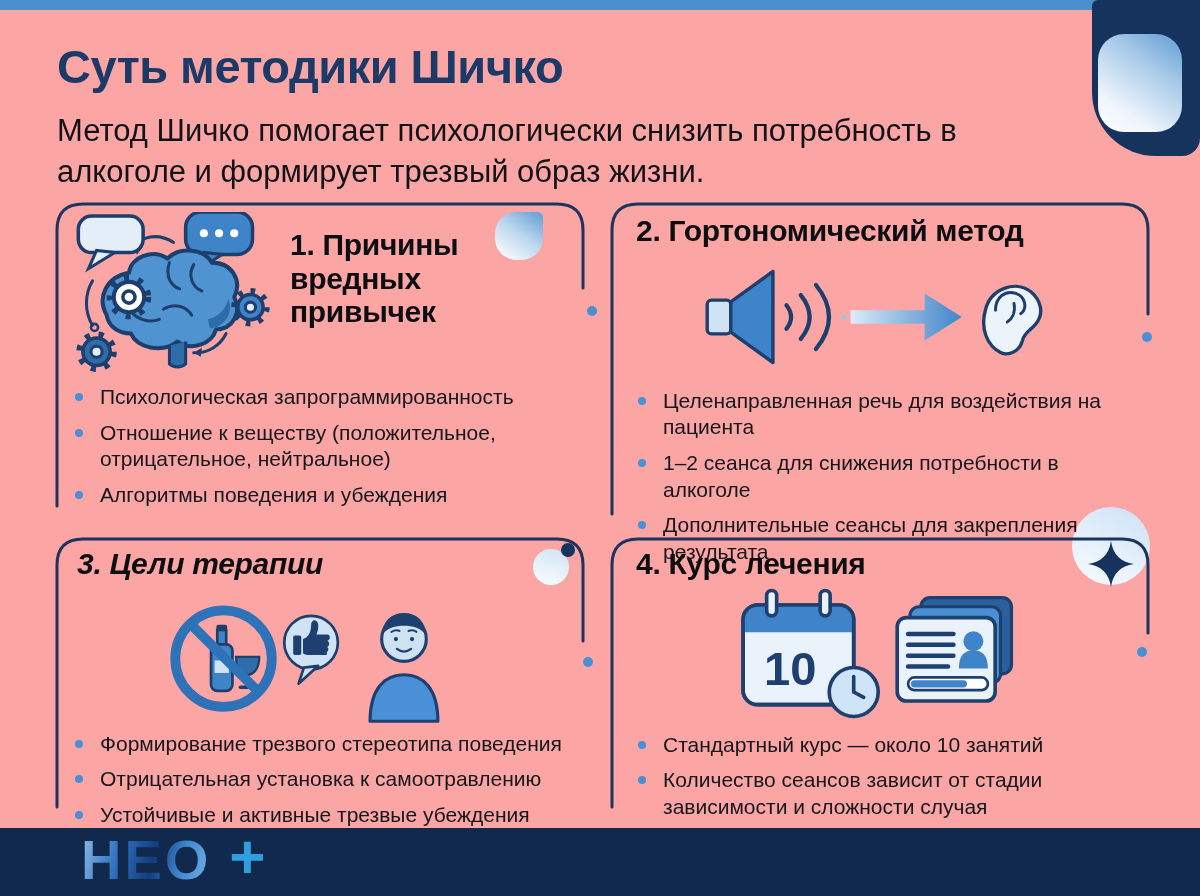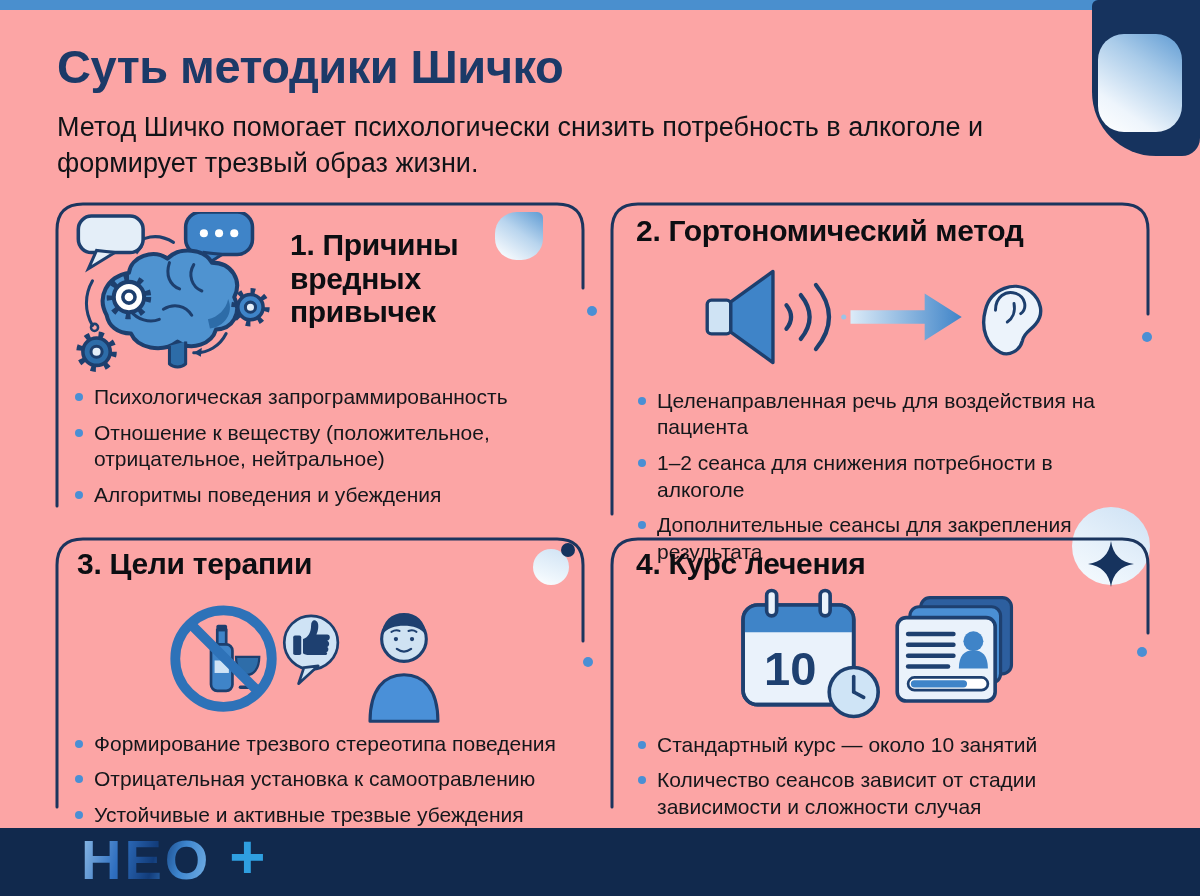--- a/index.html
+++ b/index.html
@@ -9,49 +9,49 @@
   }
   
   .topbar{position:absolute;left:0;top:0;width:1200px;height:10px;background:#4a8fce;}
   .corner-blob{position:absolute;right:0;top:0;width:108px;height:156px;background:#16335e;
     border-radius:6px 0 18px 64px;z-index:2;}
   .corner-square{position:absolute;left:1098px;top:34px;width:84px;height:98px;border-radius:26px;
     background:linear-gradient(215deg,#5f9bd3 0%,#a9cbe9 35%,#eef5fc 75%,#ffffff 100%);z-index:3;}
   
   .page-title{position:absolute;left:57px;top:42px;margin:0;font-size:47px;line-height:1.05;
     font-weight:800;color:#1c3a68;letter-spacing:-0.5px;}
-  .page-subtitle{position:absolute;left:57px;top:110px;margin:0;width:1030px;font-size:27px;
+  .page-subtitle{position:absolute;left:57px;top:110px;margin:0;width:1030px;font-size:31px;
     line-height:1.33;color:#101317;font-weight:400;}
   
   .card{position:absolute;overflow:visible;}
   .card .border-svg{position:absolute;left:0;top:0;z-index:1;pointer-events:none;}
   .card h2{position:relative;z-index:4;margin:0;font-size:30px;line-height:1.12;font-weight:800;
     color:#0c0e12;letter-spacing:-0.3px;}
   .bullets{position:relative;z-index:4;list-style:none;margin:0;padding:0;}
-  .bullets li{display:flex;align-items:flex-start;gap:11px;margin-top:9px;}
+  .bullets li{display:flex;align-items:flex-start;gap:17px;margin-top:9px;}
   .bullets li:first-child{margin-top:0;}
   .b-dot{flex:0 0 8px;width:8px;height:8px;border-radius:50%;background:#4a8fd4;margin-top:9px;}
   .b-text{font-size:21px;line-height:1.27;color:#14171b;}
   .accent-dot{position:absolute;width:10px;height:10px;border-radius:50%;background:#4a8fd4;z-index:2;}
   
   .c1{left:55px;top:200px;width:530px;height:312px;}
   .c1 .top{display:flex;gap:14px;padding:12px 10px 0 16px;}
   .c1 h2{width:238px;margin-top:16px;}
   .c1 .bullets{margin:10px 16px 0 20px;}
   .petal{position:absolute;left:440px;top:12px;width:48px;height:48px;z-index:0;
     border-radius:45% 12% 45% 45%;
     background:linear-gradient(215deg,#5f9bd3 0%,#b9d5ee 45%,#ffffff 95%);}
   
   .c2{left:610px;top:200px;width:540px;height:318px;}
   .c2 h2{margin:14px 0 0 26px;}
   .c2 .icon-row{display:flex;justify-content:center;margin-top:10px;position:relative;z-index:4;}
   .c2 .bullets{margin:12px 14px 0 28px;}
   
   .c3{left:55px;top:535px;width:530px;height:276px;}
-  .c3 h2{margin:12px 0 8px 22px;}
+  .c3 h2{margin:12px 0 8px 22px;font-style:italic;}
   .c3 .icon-row{display:flex;justify-content:center;align-items:flex-end;gap:12px;margin-top:2px;
     position:relative;z-index:4;}
   .c3 .bullets{margin:8px 4px 0 20px;}
   .c3 .mini-circle{position:absolute;left:478px;top:14px;width:36px;height:36px;border-radius:50%;
     background:linear-gradient(200deg,#cfe2f4 0%,#eef6fc 70%,#ffffff 100%);z-index:0;}
   .c3 .navy-dot{position:absolute;left:506px;top:8px;width:14px;height:14px;border-radius:50%;
     background:#16335e;z-index:2;}
   
   .c4{left:610px;top:535px;width:540px;height:276px;}
   .c4 h2{margin:12px 0 0 26px;}

